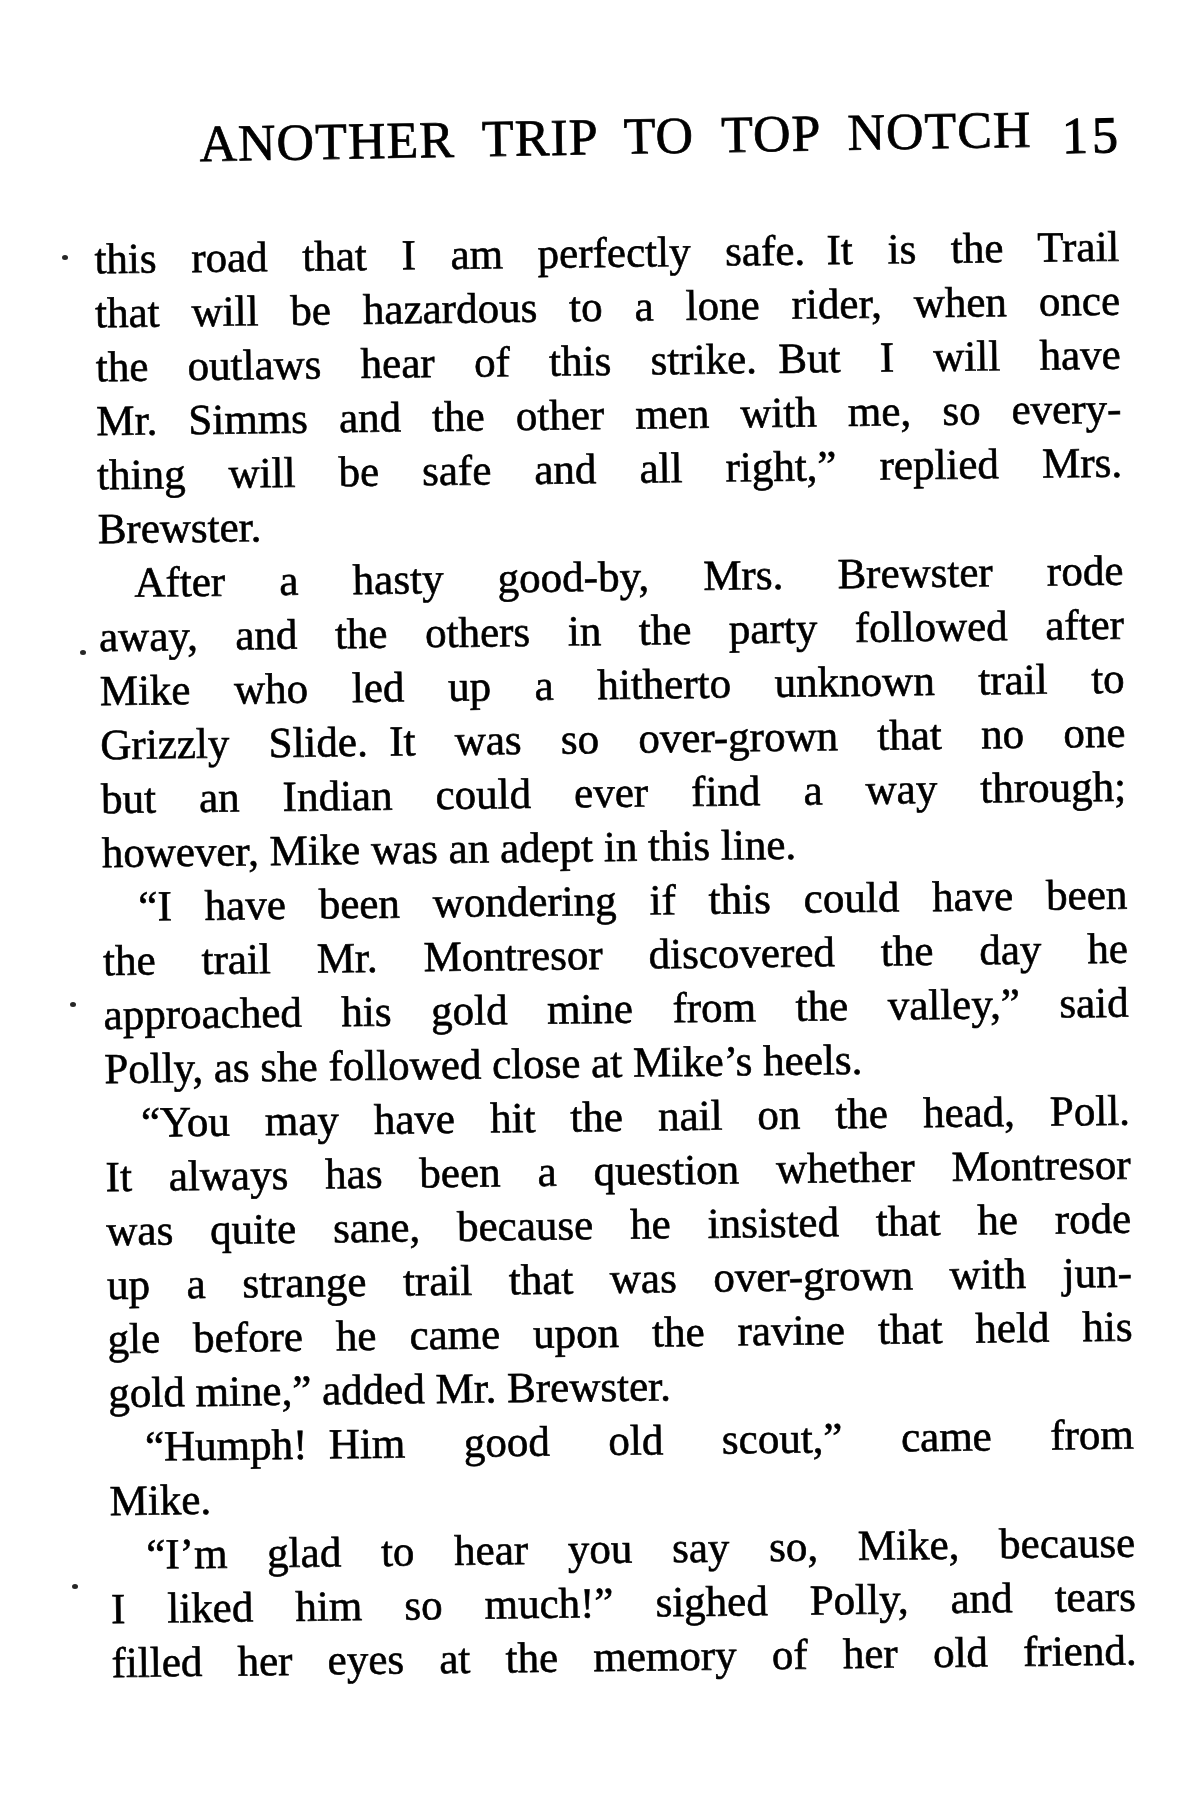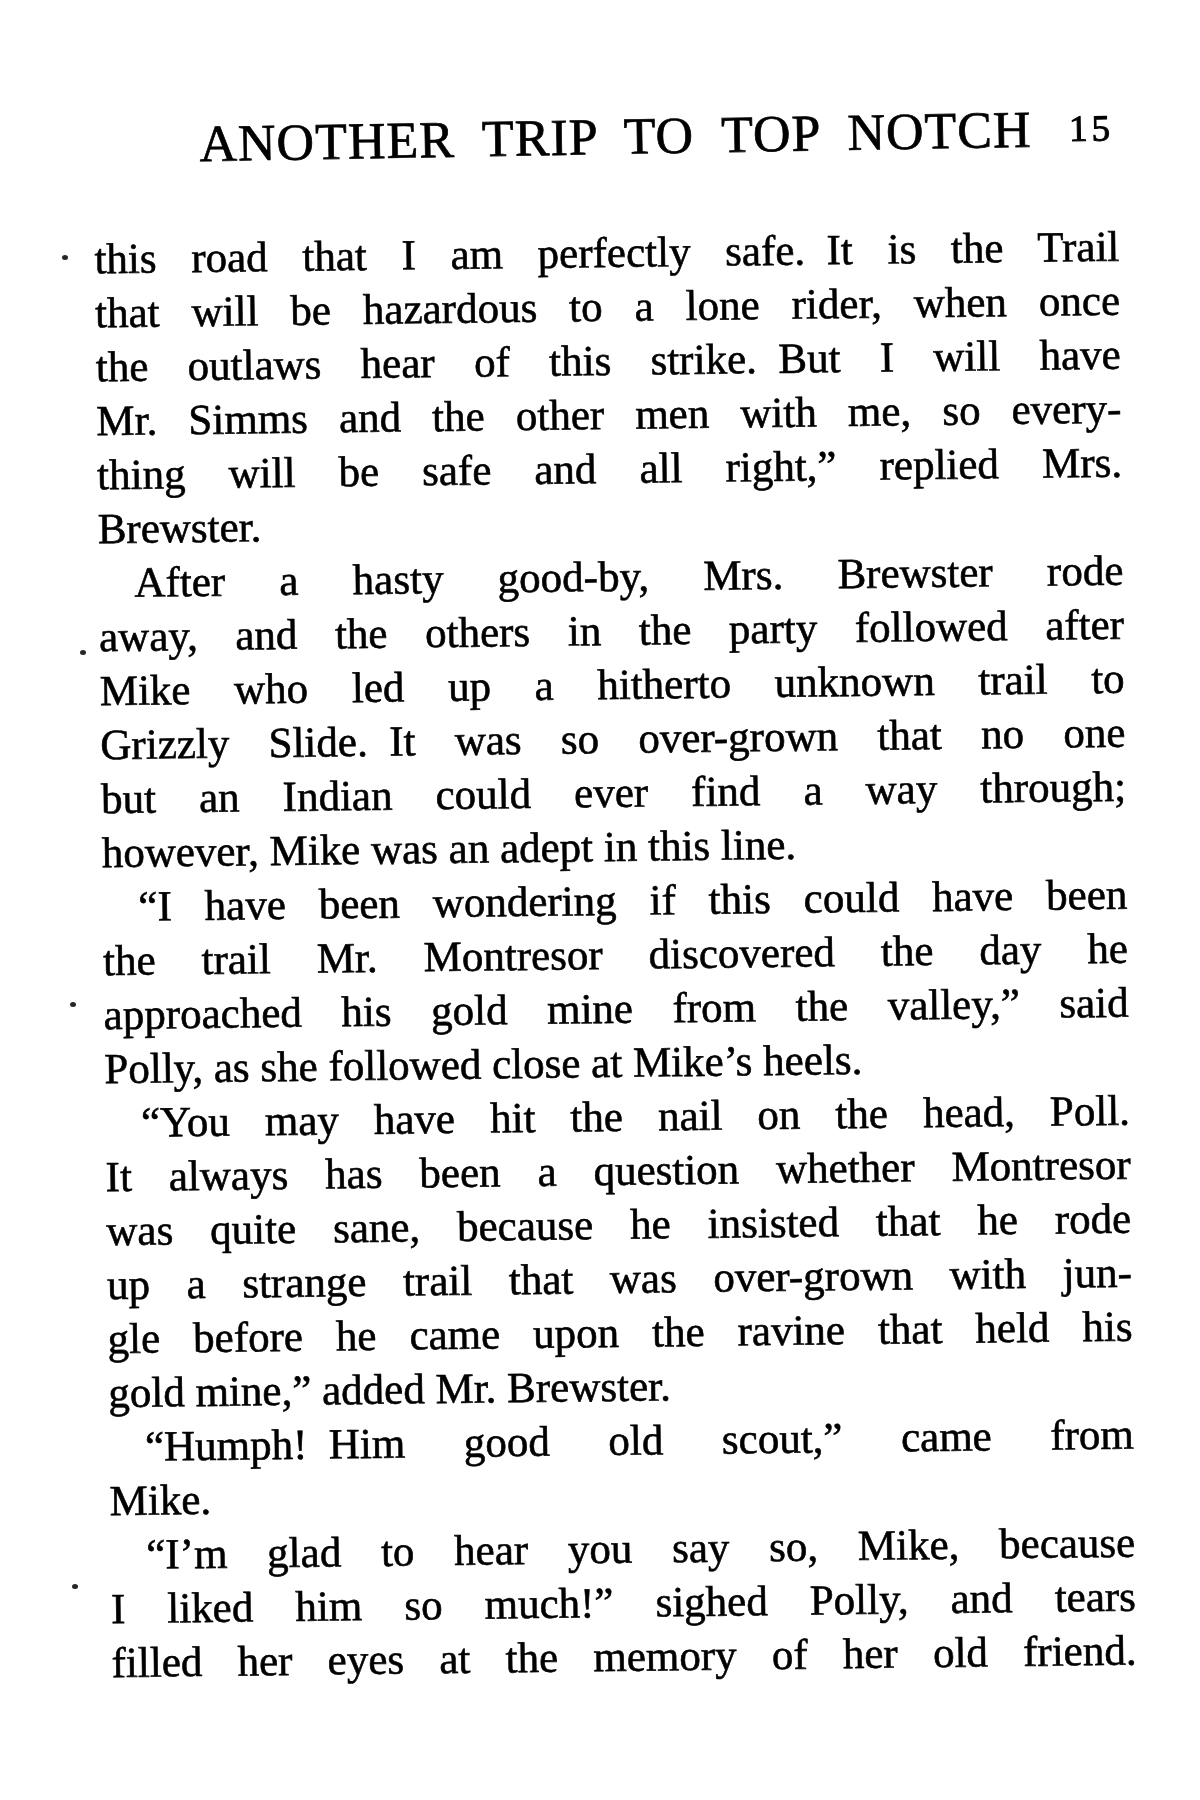--- a/index.html
+++ b/index.html
@@ -31,23 +31,23 @@
     line-height: 1;
     text-align: center;
     letter-spacing: 1px;
     word-spacing: 14px;
     white-space: nowrap;
     transform: rotate(-1deg);
     -webkit-text-stroke: 0.7px #000;
   }
   .running-head .folio {
     position: absolute;
-    right: 14px;
+    right: 6px;
     top: 7px;
-    font-size: 37px;
+    font-size: 52px;
     letter-spacing: 4px;
     word-spacing: 0;
     font-feature-settings: "onum";
     -webkit-text-stroke: 1px #000;
   }
   .body-text {
     margin-top: 63px;
     font-size: 43px;
     line-height: 54px;
     transform: rotate(-0.7deg);

